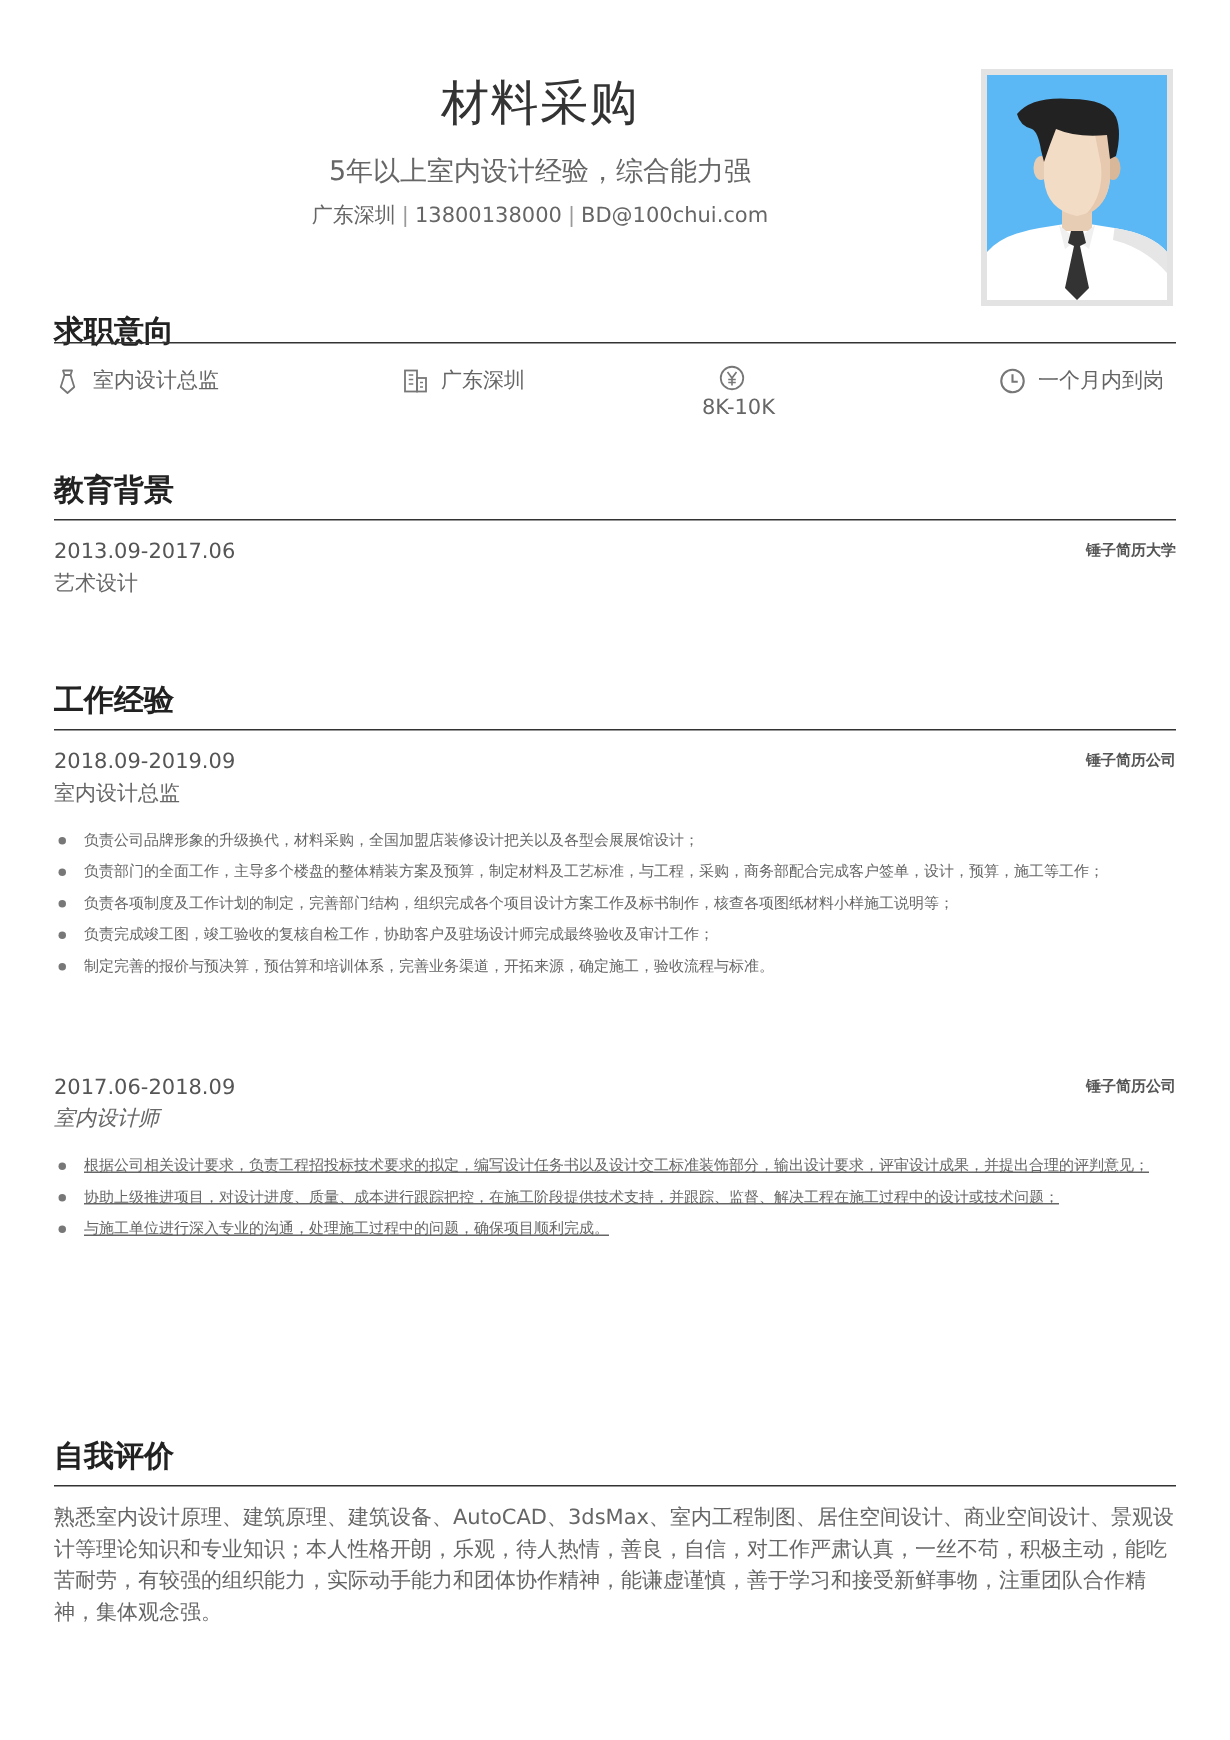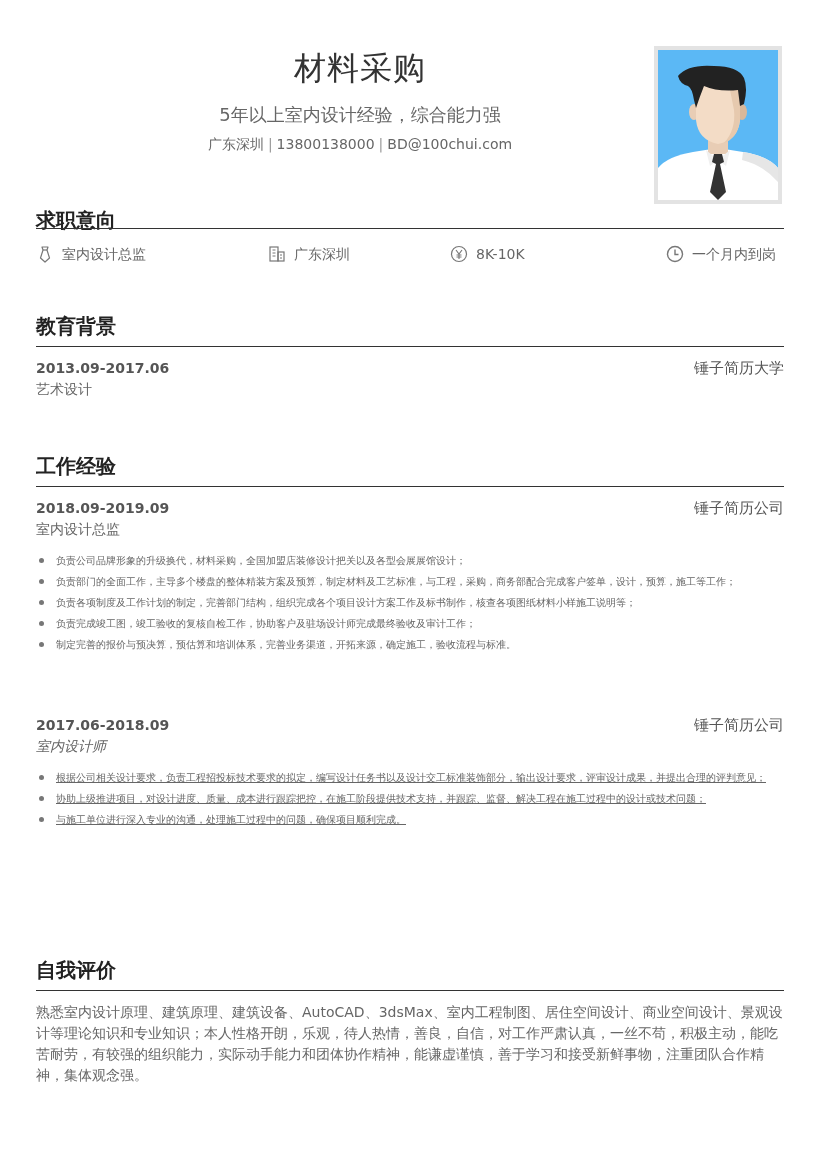--- a/index.html
+++ b/index.html
@@ -40,22 +40,22 @@
 
   
   .intent-row { position: absolute; left: 0; top: 243px; width: 748px; height: 22px; }
   .intent-item {
     position: absolute; top: 0; display: flex; align-items: center;
     font-size: 14px; color: #666666; line-height: 22px;
   }
   .intent-item svg { width: 18px; height: 18px; margin-right: 8px; }
 
   .row-head { position: absolute; left: 0; width: 748px; height: 20px; }
-  .row-head .date { position: absolute; left: 0; top: 0; font-size: 14px; font-weight: bold; color: #555555; line-height: 20px; }
-  .row-head .org { position: absolute; right: 0; top: 0; font-size: 15px; font-weight: normal; color: #555555; line-height: 20px; }
+  .row-head .date { position: absolute; left: 0; top: 0; font-size: 14px; font-weight: normal; color: #555555; line-height: 20px; }
+  .row-head .org { position: absolute; right: 0; top: 0; font-size: 10px; font-weight: bold; color: #555555; line-height: 20px; }
   .sub { position: absolute; left: 0; font-size: 14px; color: #666666; line-height: 20px; }
 
   ul.bullets {
     position: absolute; left: 0; width: 748px; margin: 0; padding: 0; list-style: none;
     font-size: 10px; color: #666666; line-height: 21px;
   }
   ul.bullets li { position: relative; padding-left: 20px; }
   ul.bullets li::before {
     content: ""; position: absolute; left: 3px; top: 8px; width: 5px; height: 5px;
     border-radius: 50%; background: #777777;
@@ -115,21 +115,21 @@
         <rect x="2" y="2" width="8" height="14" fill="none" stroke="#777" stroke-width="1.2"></rect>
         <rect x="10" y="7" width="6" height="9" fill="none" stroke="#777" stroke-width="1.2"></rect>
         <line x1="4.5" y1="5" x2="7.5" y2="5" stroke="#777" stroke-width="1"></line>
         <line x1="4.5" y1="8" x2="7.5" y2="8" stroke="#777" stroke-width="1"></line>
         <line x1="4.5" y1="11" x2="7.5" y2="11" stroke="#777" stroke-width="1"></line>
         <line x1="12" y1="10" x2="14" y2="10" stroke="#777" stroke-width="1"></line>
         <line x1="12" y1="13" x2="14" y2="13" stroke="#777" stroke-width="1"></line>
       </svg>
       <span>广东深圳</span>
     </div>
-    <div class="intent-item" style="left:414px;">
+    <div class="intent-item" style="left:432px;flex-direction:column;">
       <svg viewBox="0 0 18 18">
         <circle cx="9" cy="9" r="7.5" fill="none" stroke="#777" stroke-width="1.2"></circle>
         <path d="M6 5 L9 9 L12 5 M9 9 L9 14 M6.5 10 L11.5 10 M6.5 12 L11.5 12" fill="none" stroke="#777" stroke-width="1.1"></path>
       </svg>
       <span>8K-10K</span>
     </div>
     <div class="intent-item" style="left:630px;">
       <svg viewBox="0 0 18 18">
         <circle cx="9" cy="9" r="7.5" fill="none" stroke="#777" stroke-width="1.4"></circle>
         <path d="M9 4.5 L9 9.5 L12.5 9.5" fill="none" stroke="#777" stroke-width="1.4"></path>

